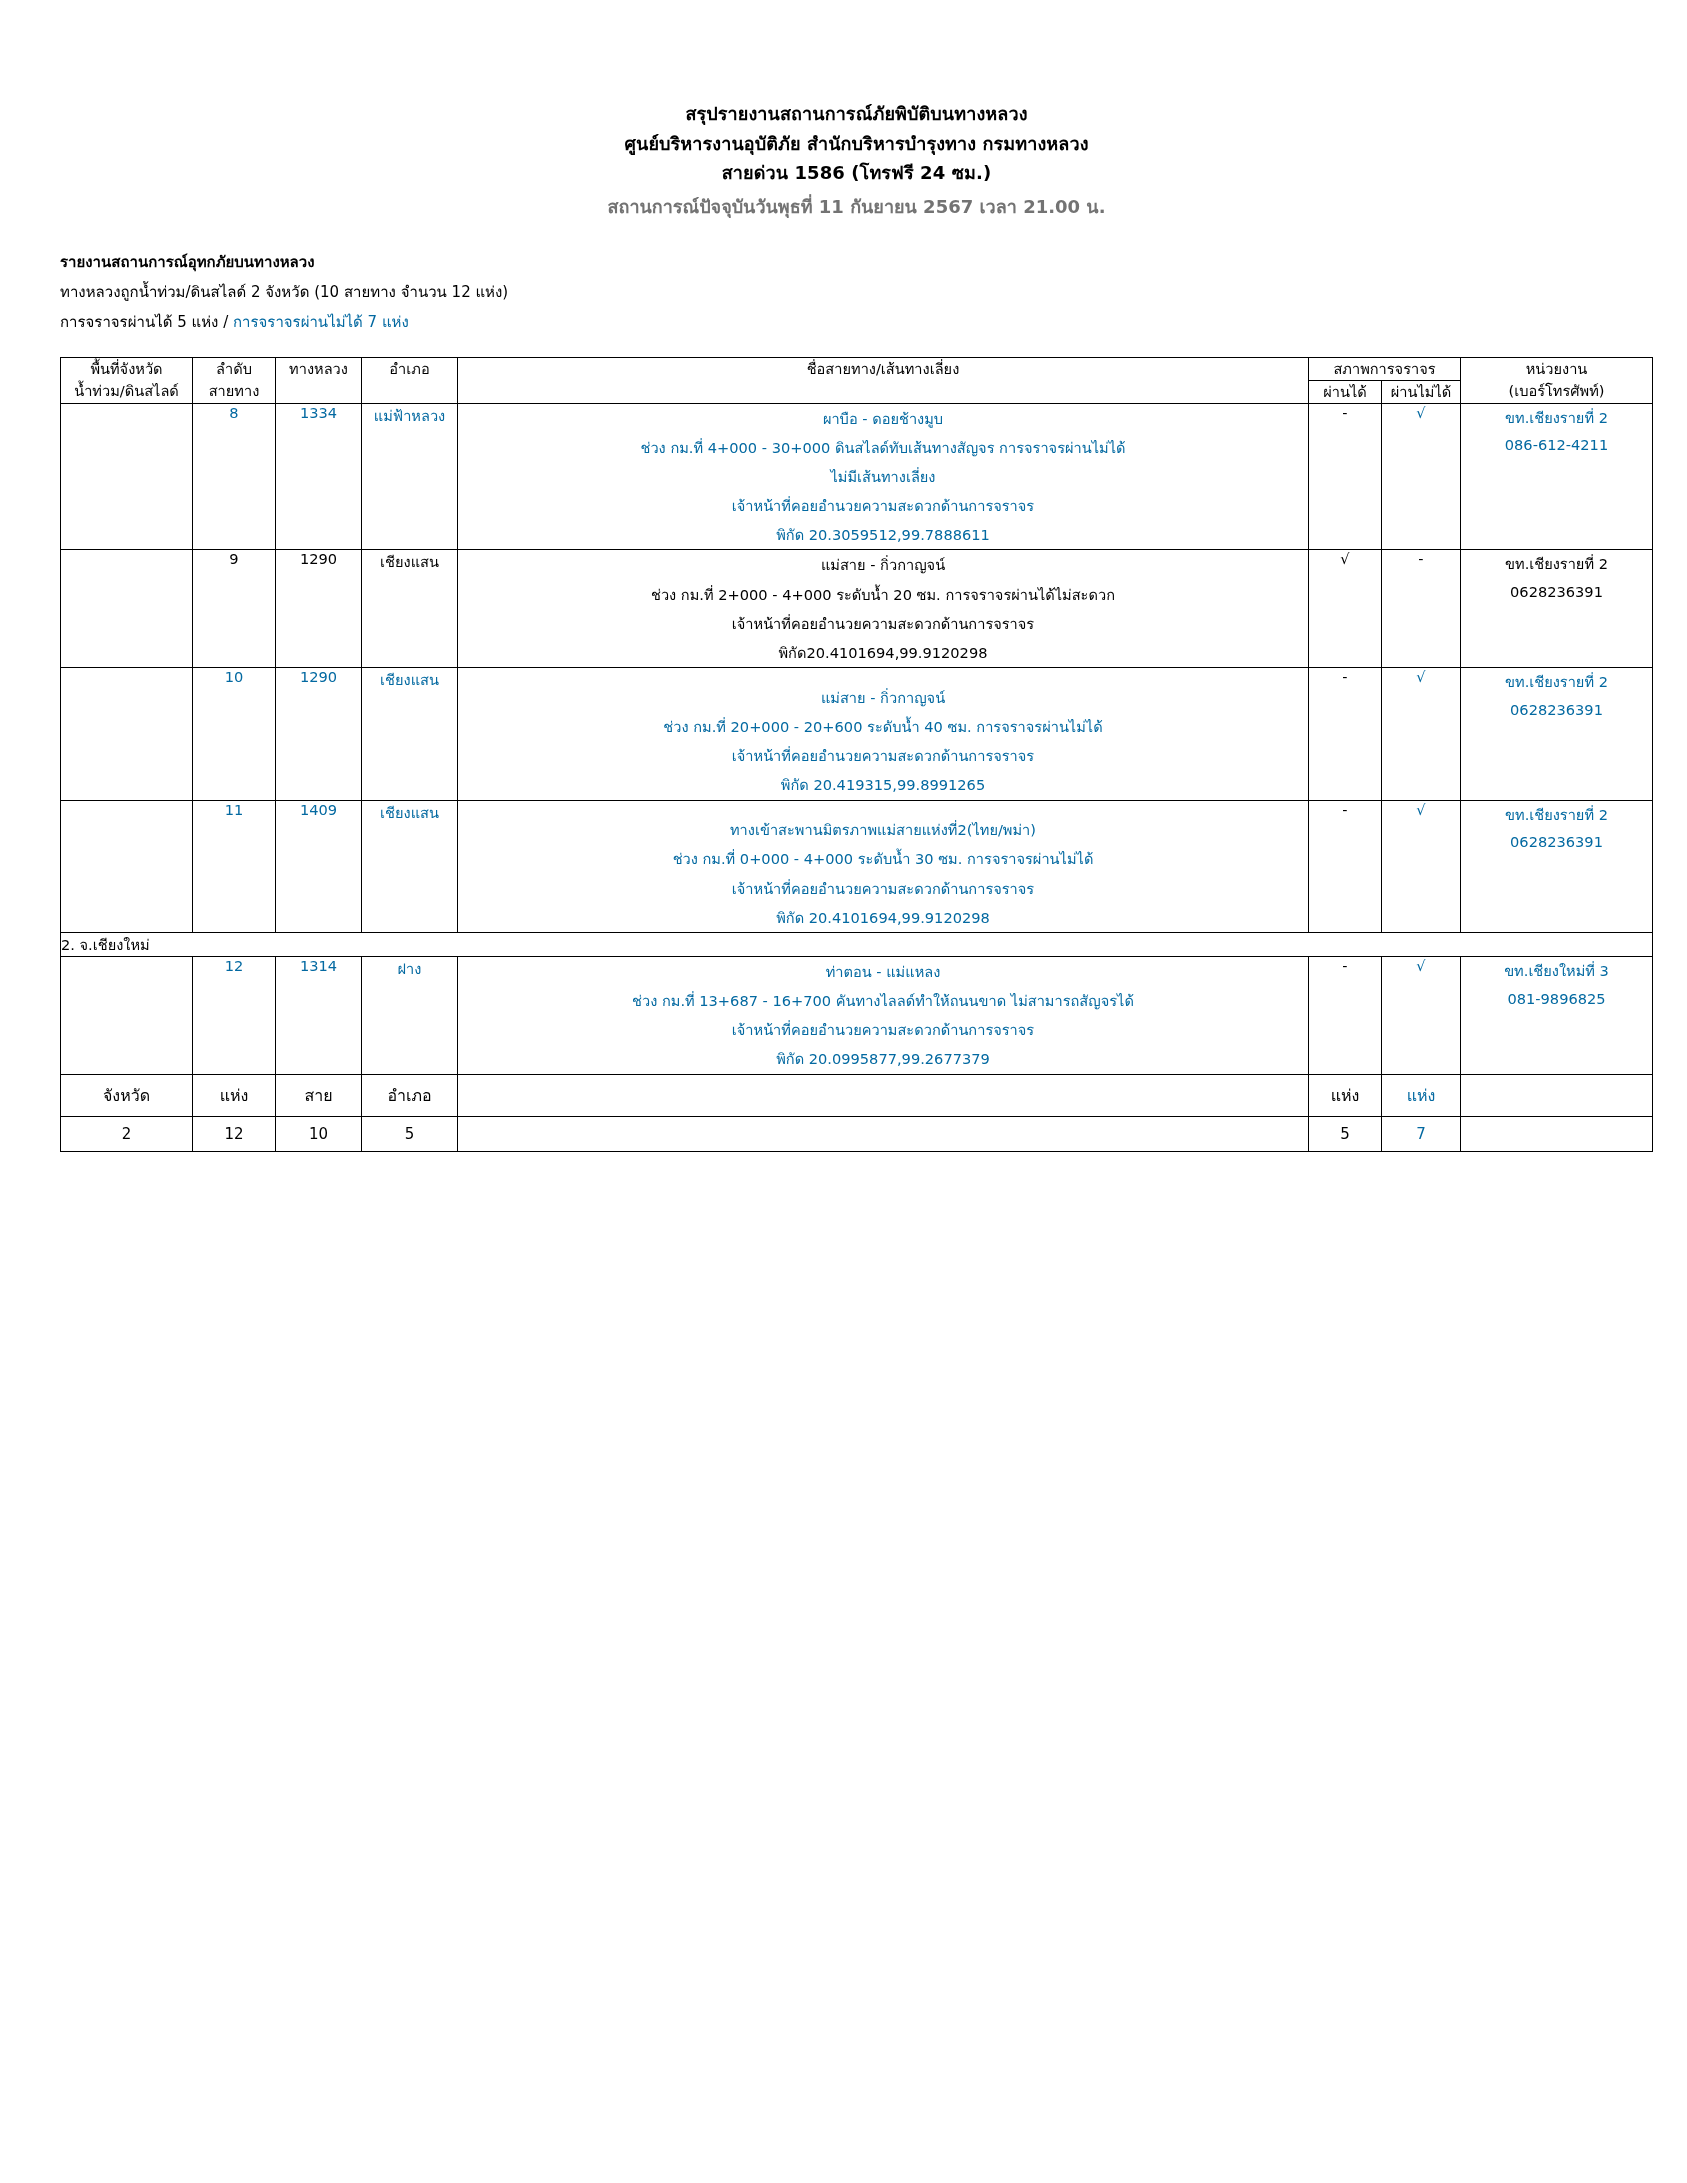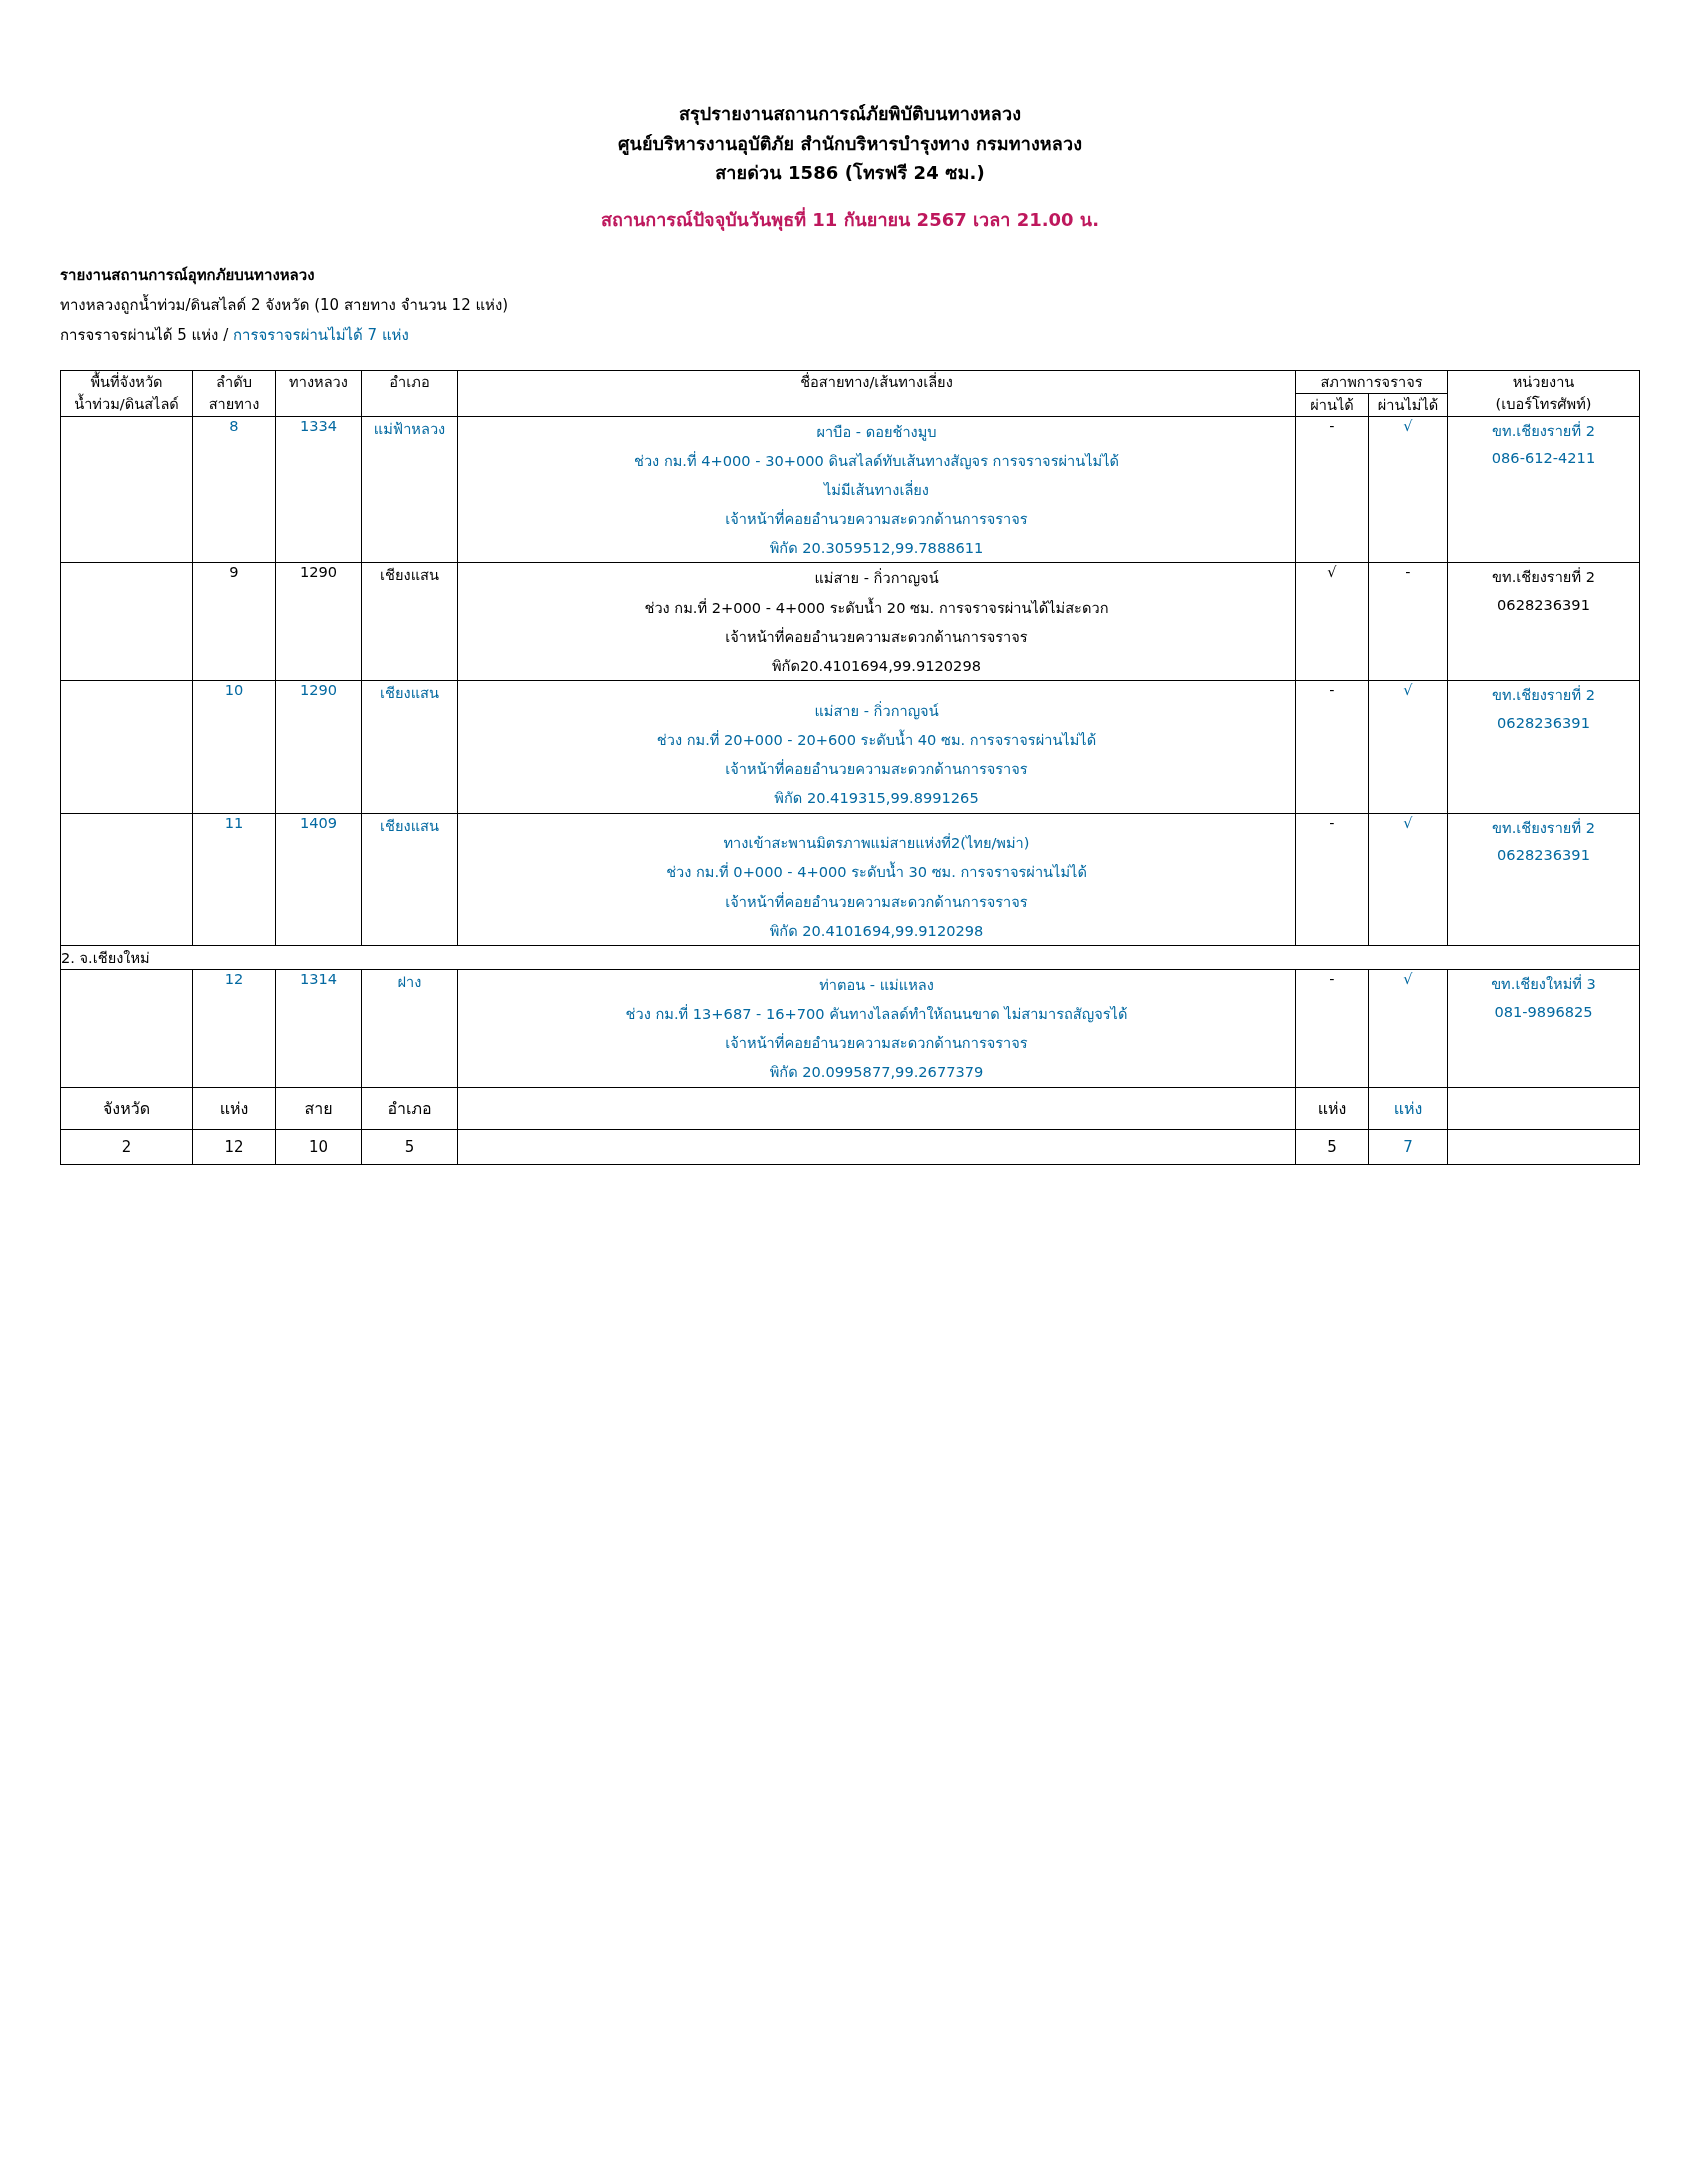--- a/index.html
+++ b/index.html
@@ -11,37 +11,37 @@
     width: 1687px;
     height: 2183px;
     font-family: "DejaVu Sans", "Liberation Sans", sans-serif;
     color: #000000;
     -webkit-font-smoothing: antialiased;
   }
   .page {
     width: 1687px;
     height: 2183px;
     box-sizing: border-box;
-    padding: 99px 47px 0 60px;
+    padding: 99px 34px 0 60px;
     position: relative;
   }
   .header {
     text-align: center;
     line-height: 1.65;
   }
   .header .hline {
     font-size: 18px;
     font-weight: bold;
     letter-spacing: 0.1px;
   }
   .header .hline-red {
     font-size: 18px;
     font-weight: bold;
-    color: #be185d;
-    margin-top: 17px;
+    color: #737373;
+    margin-top: 4px;
   }
   .intro {
     margin-top: 25px;
     line-height: 2.0;
   }
   .intro-line {
     font-size: 15px;
   }
   .intro-line.bold {
     font-weight: bold;

